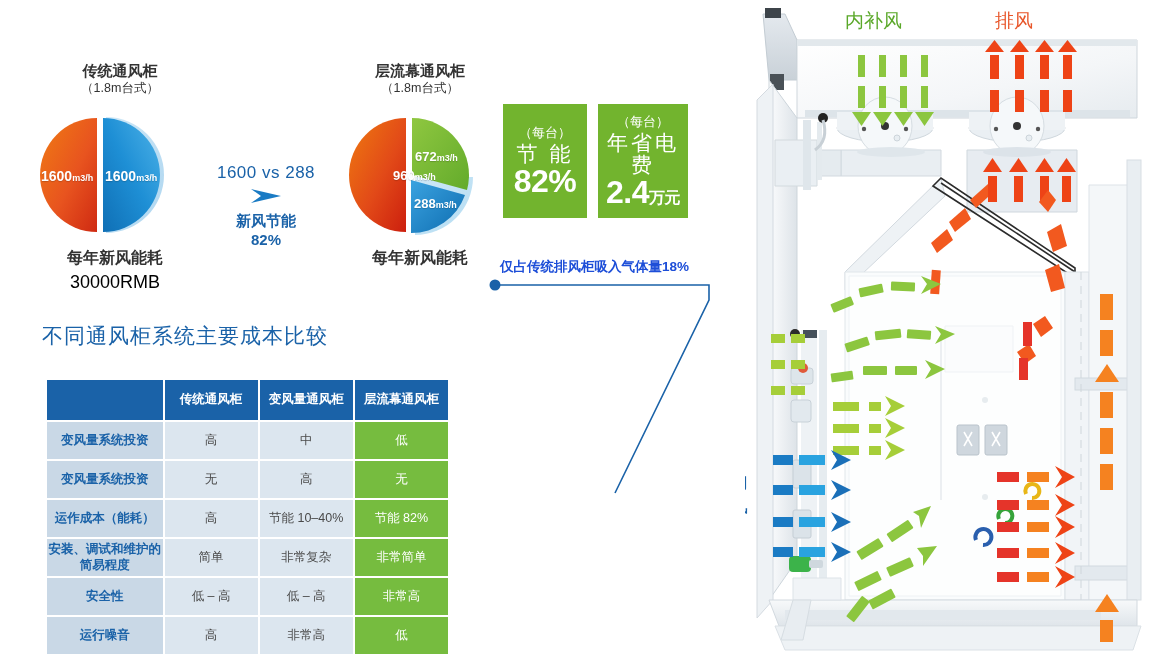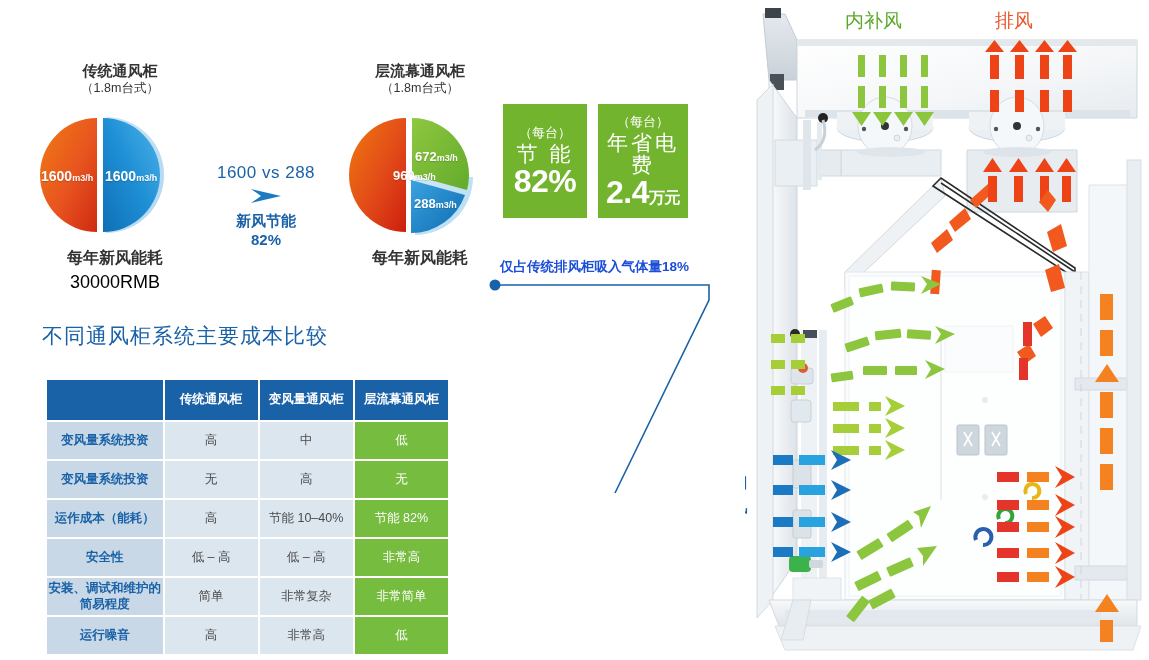--- a/index.html
+++ b/index.html
@@ -248,30 +248,30 @@
         <td class="val">高</td>
         <td class="green">无</td>
       </tr>
       <tr>
         <td class="rowhead">运作成本（能耗）</td>
         <td class="val">高</td>
         <td class="val">节能 10–40%</td>
         <td class="green">节能 82%</td>
       </tr>
       <tr>
+        <td class="rowhead">安装、调试和维护的简易程度</td>
+        <td class="val">简单</td>
+        <td class="val">非常复杂</td>
+        <td class="green">非常简单</td>
+      </tr>
+      <tr>
         <td class="rowhead">安全性</td>
         <td class="val">低 – 高</td>
         <td class="val">低 – 高</td>
         <td class="green">非常高</td>
-      </tr>
-      <tr>
-        <td class="rowhead">安装、调试和维护的简易程度</td>
-        <td class="val">简单</td>
-        <td class="val">非常复杂</td>
-        <td class="green">非常简单</td>
       </tr>
       <tr>
         <td class="rowhead">运行噪音</td>
         <td class="val">高</td>
         <td class="val">非常高</td>
         <td class="green">低</td>
       </tr>
     </tbody>
   </table>
 </div>

